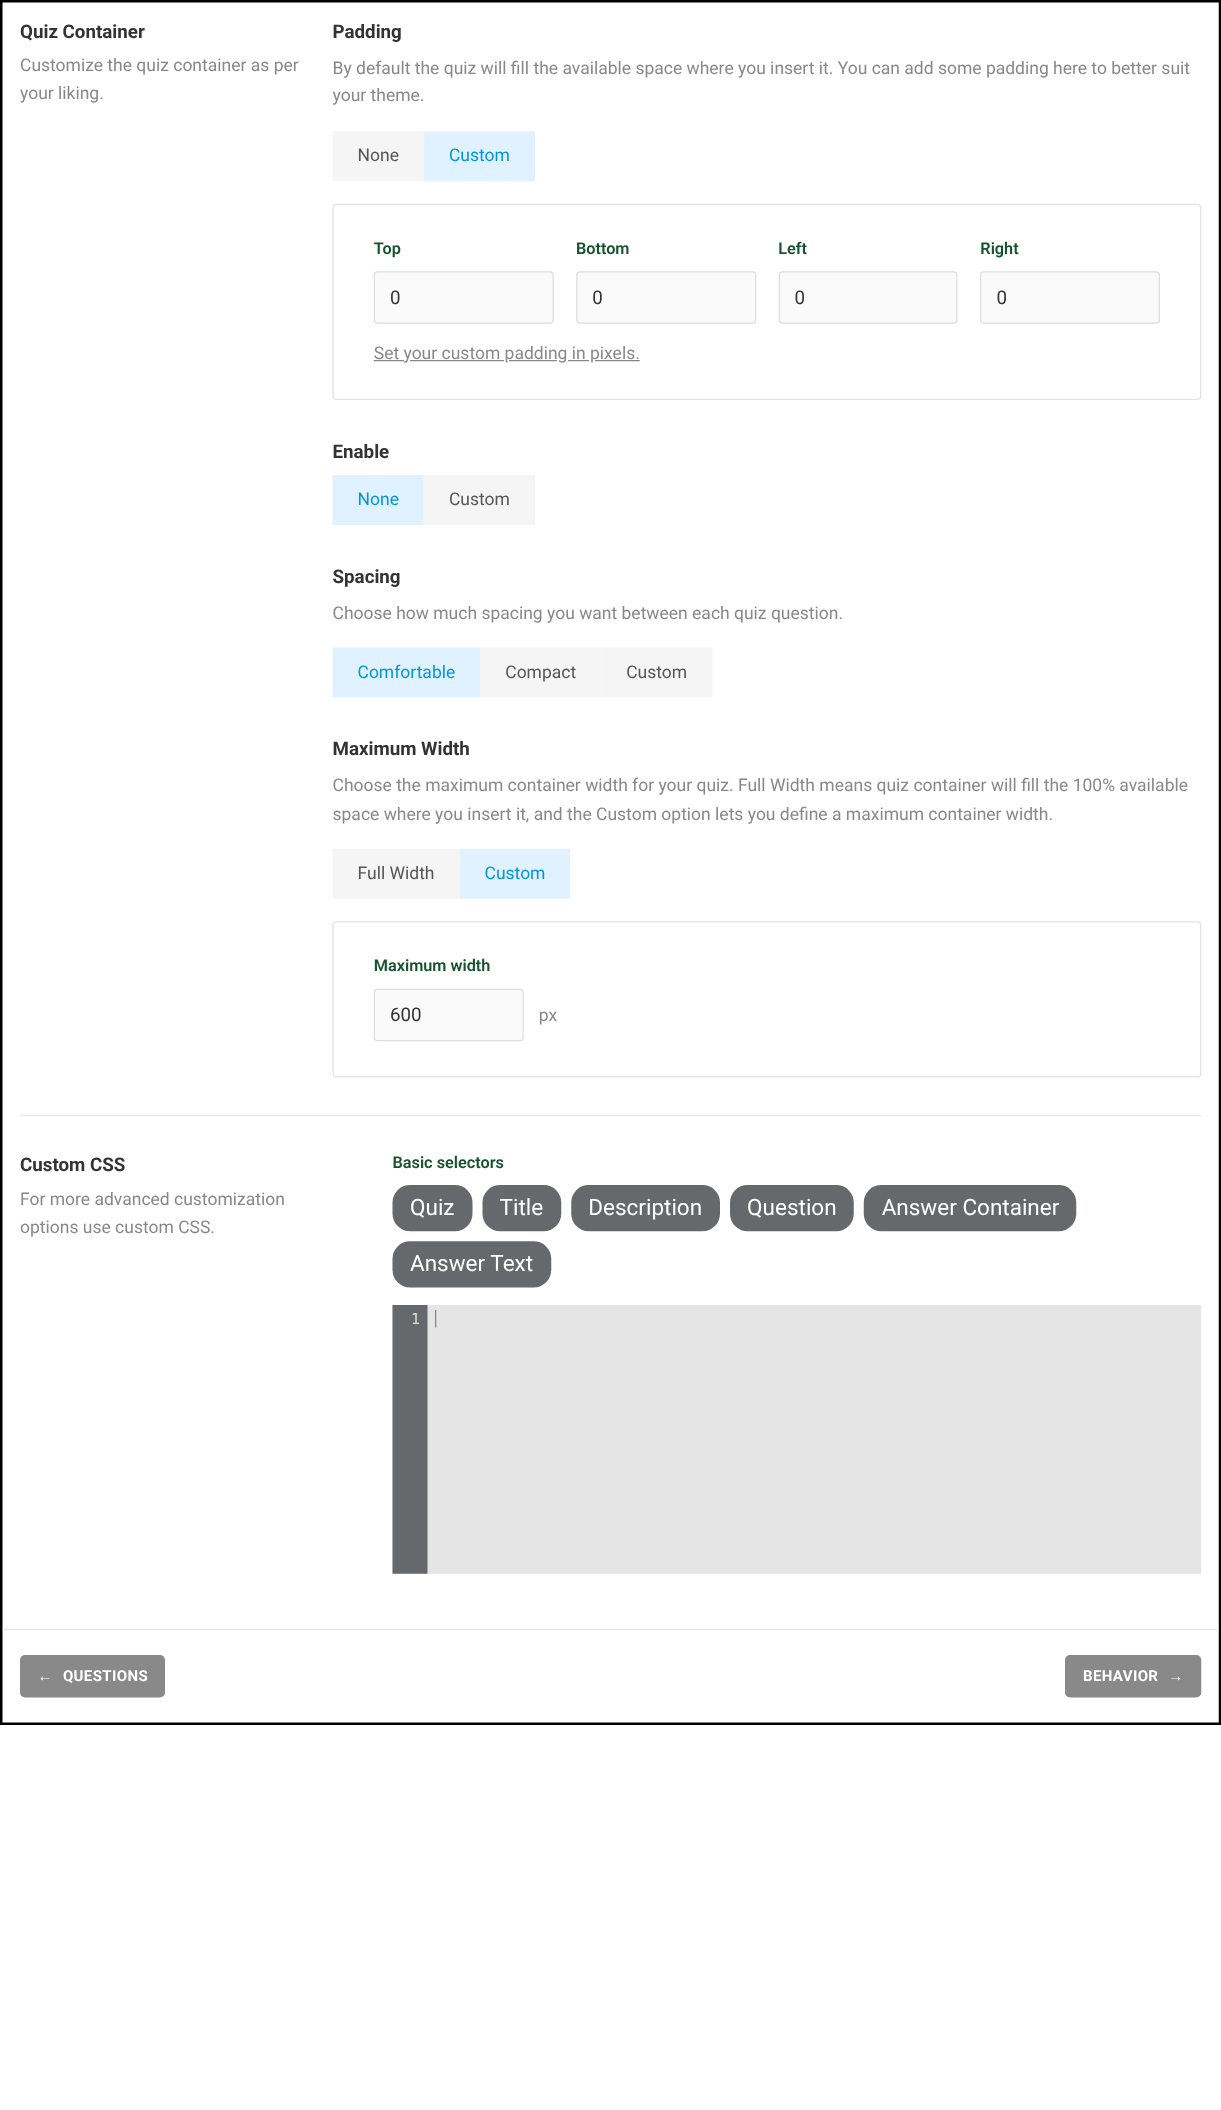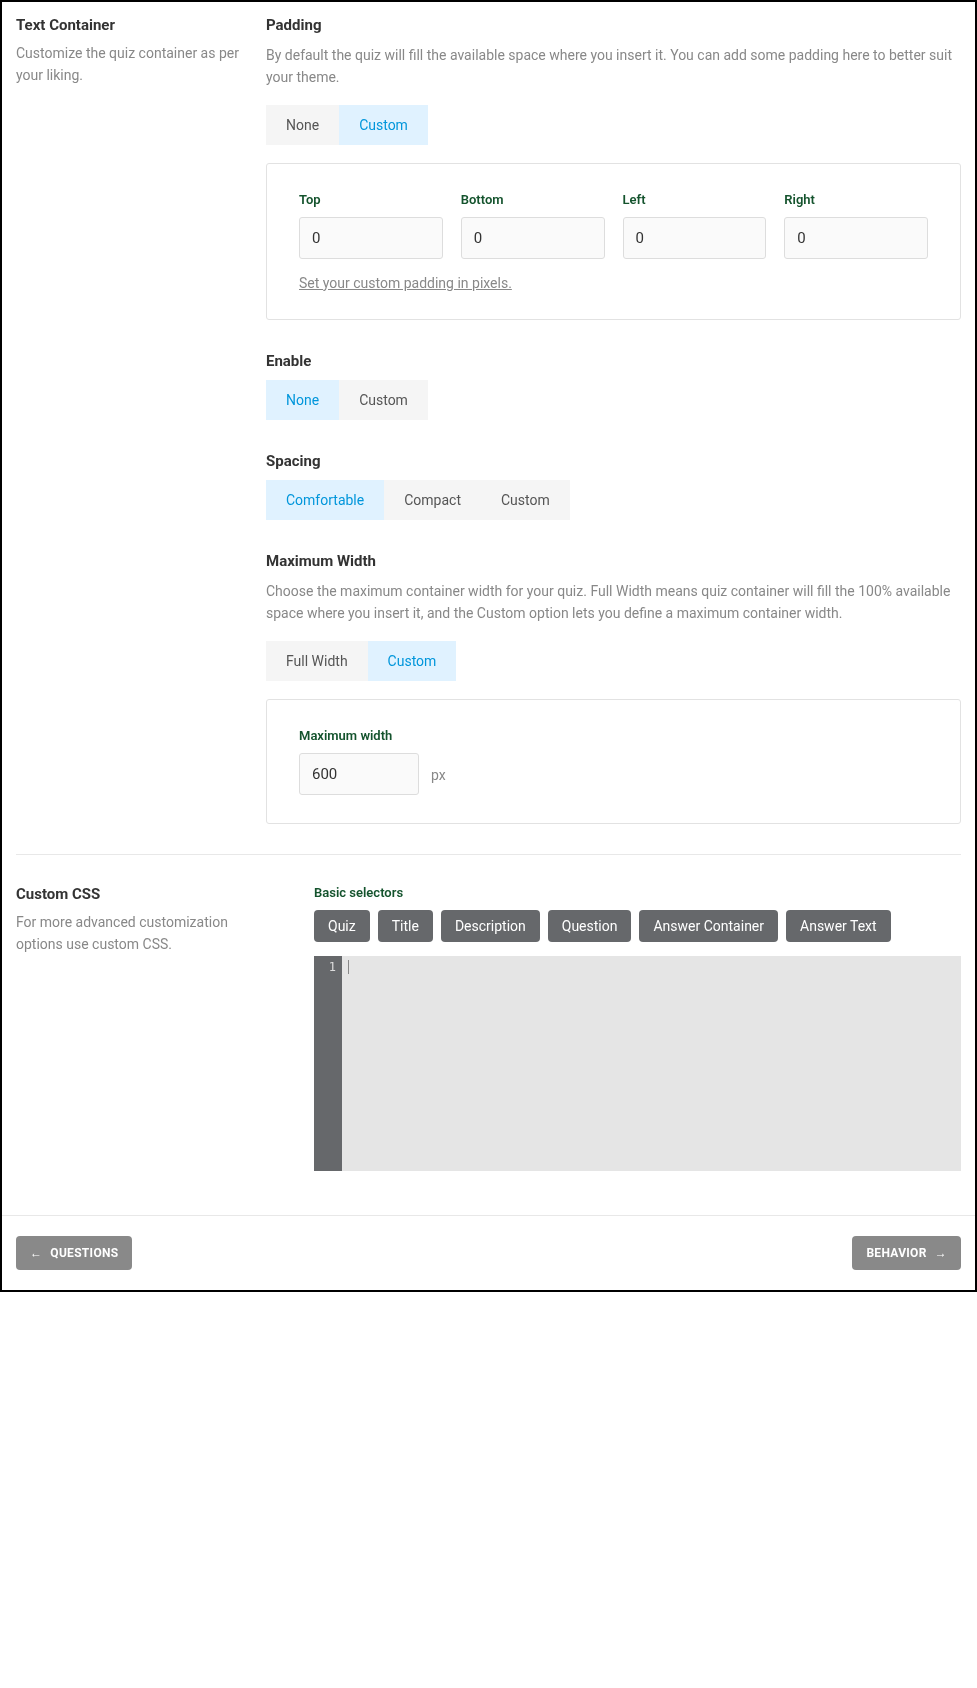--- a/index.html
+++ b/index.html
@@ -65,23 +65,23 @@
 }
 .toggle-knob { width: 16px; height: 16px; border-radius: 50%; background: #fff; }
 .toggle-label { font-size: 15px; color: #555; }
 .css-wrap { margin-left: 48px; }
 .basic-label { font-size: 13px; font-weight: 600; color: #14532d; margin-bottom: 10px; }
 .selector-btns { display: flex; flex-wrap: wrap; gap: 8px; margin-bottom: 14px; }
 .selector-btn {
   background: #66686b;
   color: #fff;
   border: none;
-  border-radius: 4px;
+  border-radius: 14px;
   padding: 8px 14px;
-  font-size: 14px;
+  font-size: 18px;
   cursor: pointer;
   font-family: inherit;
 }
 .code-editor {
   display: flex;
   border: none;
   height: 215px;
   background: #e5e5e5;
 }
 .gutter {
@@ -123,21 +123,21 @@
 }
 .arrow { display: inline-block; }
 </style>
 </head>
 <body>
 
 <div class="container">
 
   <div class="section">
     <div class="left-col">
-      <div class="section-title">Text Container</div>
+      <div class="section-title">Quiz Container</div>
       <div class="section-desc">Customize the quiz container as per your liking.</div>
     </div>
     <div class="right-col">
 
       <div class="field-group">
         <div class="field-title">Padding</div>
         <div class="field-desc">By default the quiz will fill the available space where you insert it. You can add some padding here to better suit your theme.</div>
         <div class="tab-group">
           <button class="tab-btn">None</button>
           <button class="tab-btn active">Custom</button>
@@ -168,20 +168,21 @@
       <div class="field-group">
         <div class="field-title">Enable</div>
         <div class="tab-group">
           <button class="tab-btn active">None</button>
           <button class="tab-btn">Custom</button>
         </div>
       </div>
 
       <div class="field-group">
         <div class="field-title">Spacing</div>
+        <div class="field-desc">Choose how much spacing you want between each quiz question.</div>
         <div class="tab-group">
           <button class="tab-btn active">Comfortable</button>
           <button class="tab-btn">Compact</button>
           <button class="tab-btn">Custom</button>
         </div>
       </div>
 
       <div class="field-group">
         <div class="field-title">Maximum Width</div>
         <div class="field-desc">Choose the maximum container width for your quiz. Full Width means quiz container will fill the 100% available space where you insert it, and the Custom option lets you define a maximum container width.</div>

